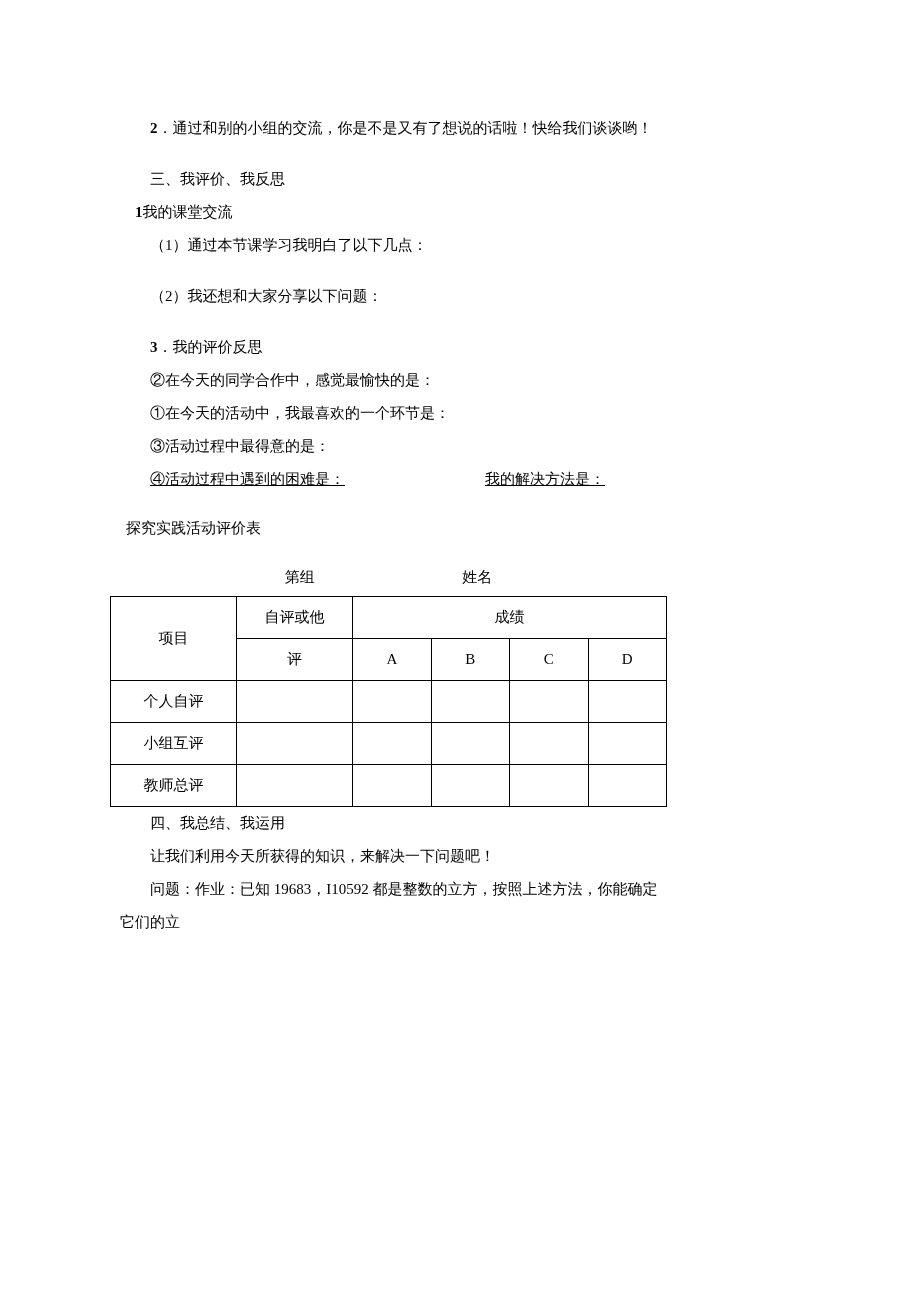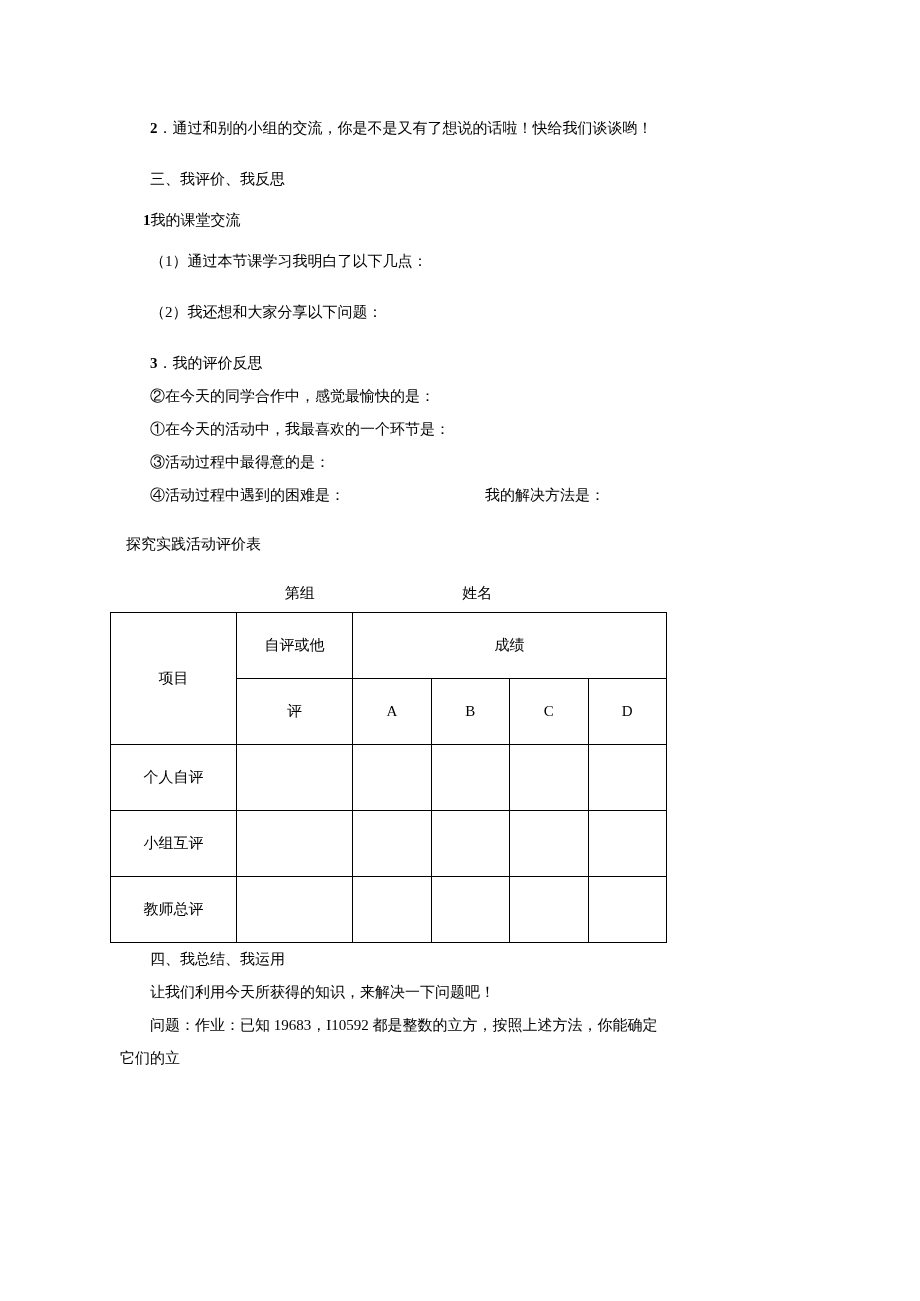--- a/index.html
+++ b/index.html
@@ -17,42 +17,42 @@
     padding: 112px 120px 0 120px;
     box-sizing: border-box;
     position: relative;
   }
   .para {
     text-indent: 2em;
     margin: 0;
   }
   .para-no-indent {
     text-indent: 1em;
-    margin: 8px;
+    margin: 0;
   }
   .label-bold {
     font-weight: bold;
   }
   .gap {
     height: 1.2em;
   }
   .table-wrap {
     margin-left: -10px;
   }
   .group-line {
     margin: 0;
     text-align: center;
   }
   table {
     border-collapse: collapse;
     margin-top: 2px;
   }
   table td, table th {
     border: 1px solid #000;
-    padding: 16px 8px;
+    padding: 4px 8px;
     text-align: center;
     font-weight: normal;
     height: 24px;
     vertical-align: middle;
   }
   .col-project { width: 110px; }
   .col-eval { width: 100px; }
   .col-grade { width: 62px; }
   .line4 {
     display: flex;
@@ -90,21 +90,21 @@
   <div class="gap"></div>
 
   <p class="para">
     <span class="label-bold">3</span><span>．我的评价反思</span>
   </p>
 
   <p class="para">②在今天的同学合作中，感觉最愉快的是：</p>
   <p class="para">①在今天的活动中，我最喜欢的一个环节是：</p>
   <p class="para">③活动过程中最得意的是：</p>
 
-  <div class="line4" style="text-indent:2em;">
+  <div class="line4" style="text-indent:2em;text-decoration:underline;">
     <span class="left">④活动过程中遇到的困难是：</span>
     <span class="right">我的解决方法是：</span>
   </div>
 
   <div class="table-wrap">
     <p style="margin:16px;">探究实践活动评价表</p>
     <p class="group-line">
       <span>第组</span>
       <span style="display:inline-block; width:140px;"></span>
       <span>姓名</span>

